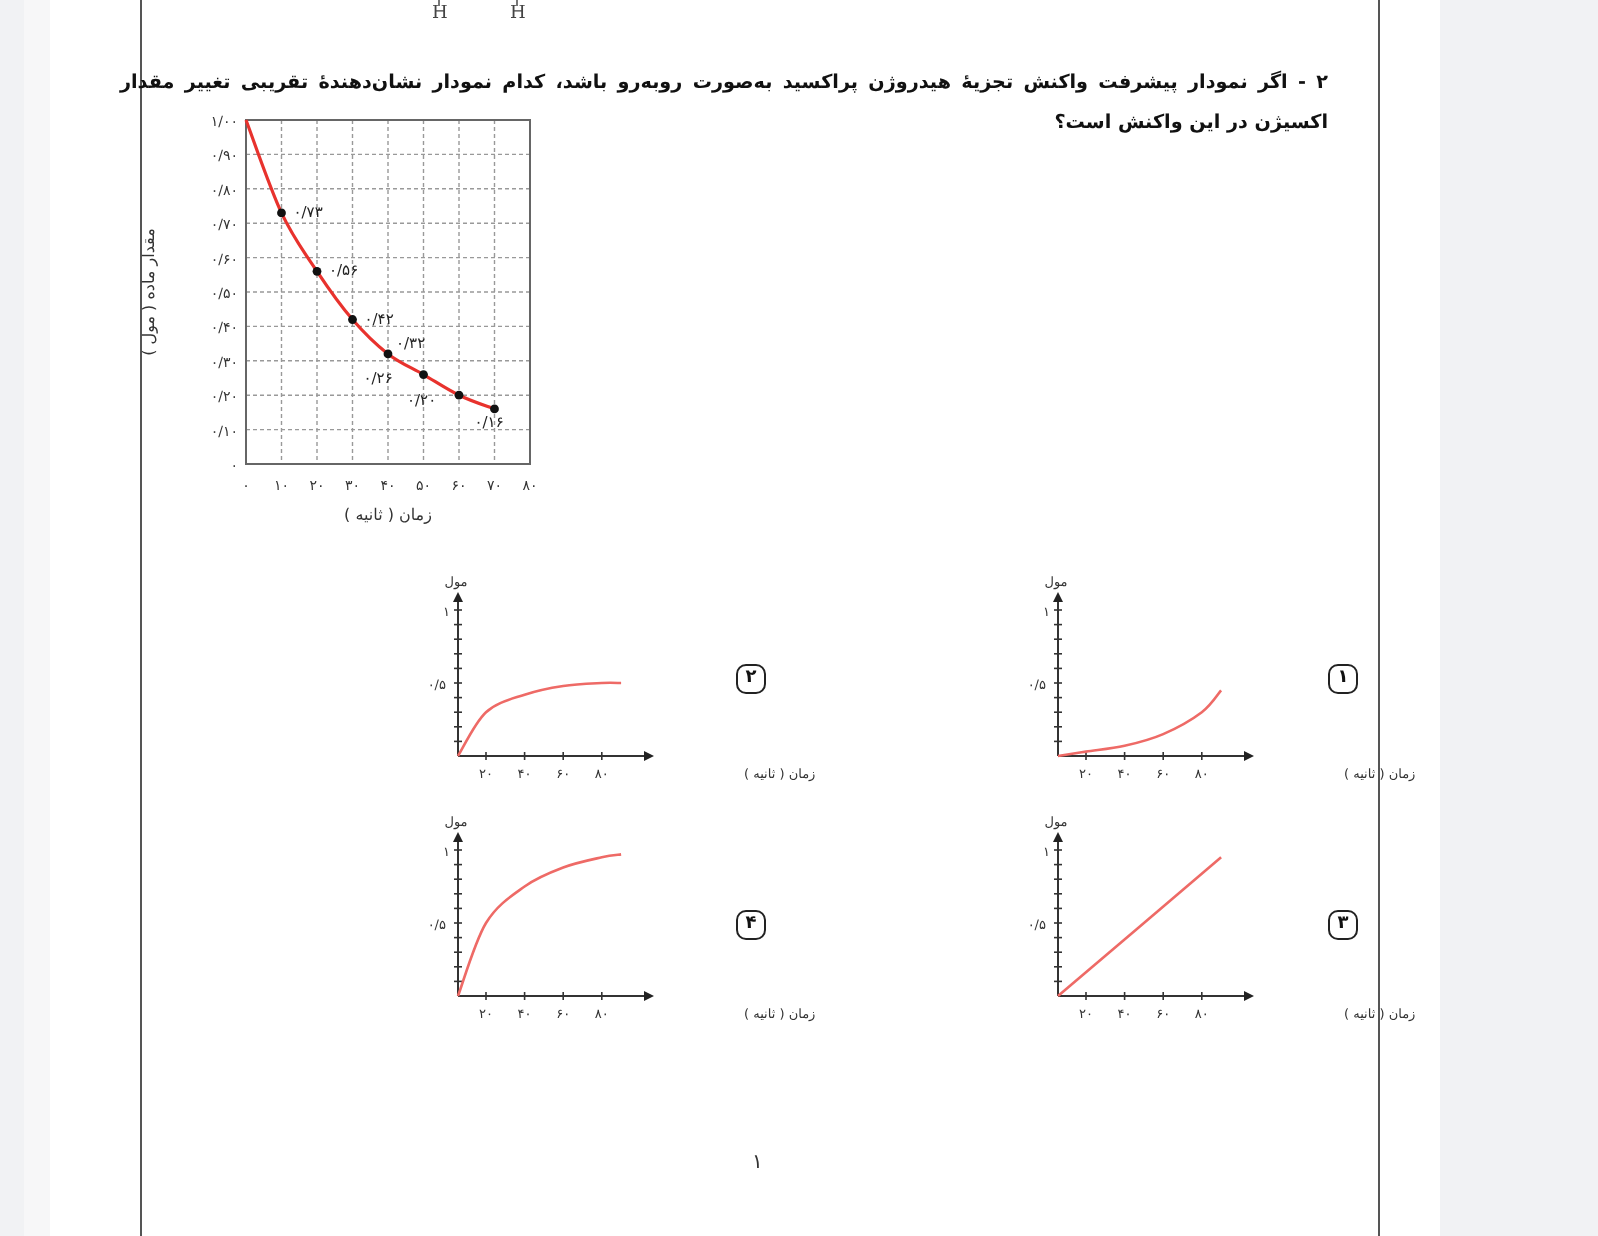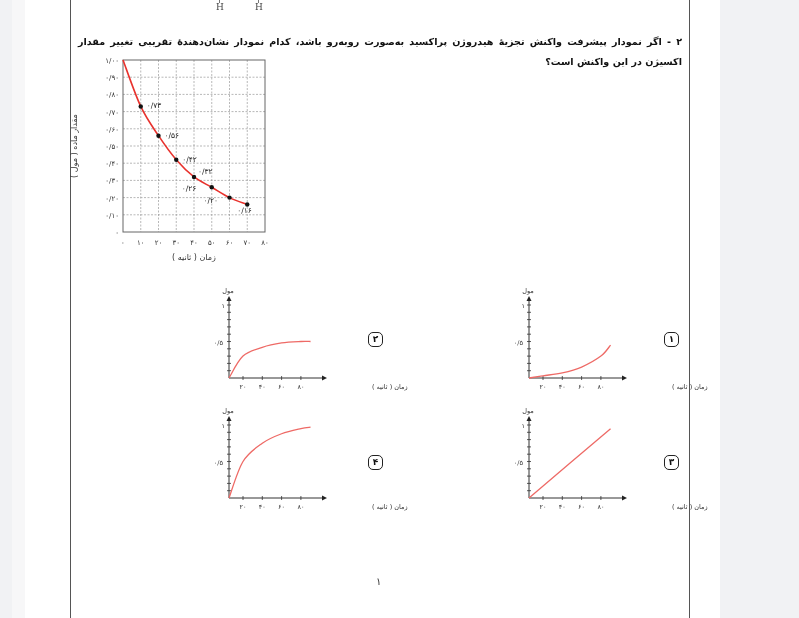--- a/index.html
+++ b/index.html
@@ -1,21 +1,21 @@
 <!DOCTYPE html>
 <html><head>
 <meta charset="utf-8">
 <style>
   html,body{margin:0;padding:0;}
   body{width:799px;height:618px;overflow:hidden;background:#f1f2f4;position:relative;font-family:"DejaVu Sans",sans-serif;}
   .page{position:absolute;left:25px;top:0;width:695px;height:618px;background:#ffffff;}
   .page-edge{position:absolute;left:12px;top:0;width:13px;height:618px;background:#f7f7f8;}
   .frame{position:absolute;left:70px;top:-2px;width:618px;height:625px;border-left:1.5px solid #555;border-right:1.5px solid #555;}
   .hdr-h{position:absolute;top:2px;font-family:"DejaVu Serif",serif;font-size:9px;color:#444;}
-  .question{position:absolute;left:78px;top:32px;width:604px;direction:rtl;text-align:justify;font-size:9.6px;font-weight:bold;color:#111;line-height:20px;}
+  .question{position:absolute;left:60px;top:32px;width:604px;direction:rtl;text-align:justify;font-size:9.6px;font-weight:bold;color:#111;line-height:20px;}
   .abs{position:absolute;}
   svg text{font-family:"DejaVu Sans",sans-serif;}
   .opt-badge{position:absolute;width:13px;height:13px;border:1.6px solid #222;border-radius:5px;font-size:9px;font-weight:bold;line-height:13px;text-align:center;color:#111;}
   .page-num{position:absolute;left:376px;top:576px;font-size:10px;color:#333;}
 </style>
 </head>
 <body>
 
 <div class="page-edge"></div>
 <div class="page"></div>

